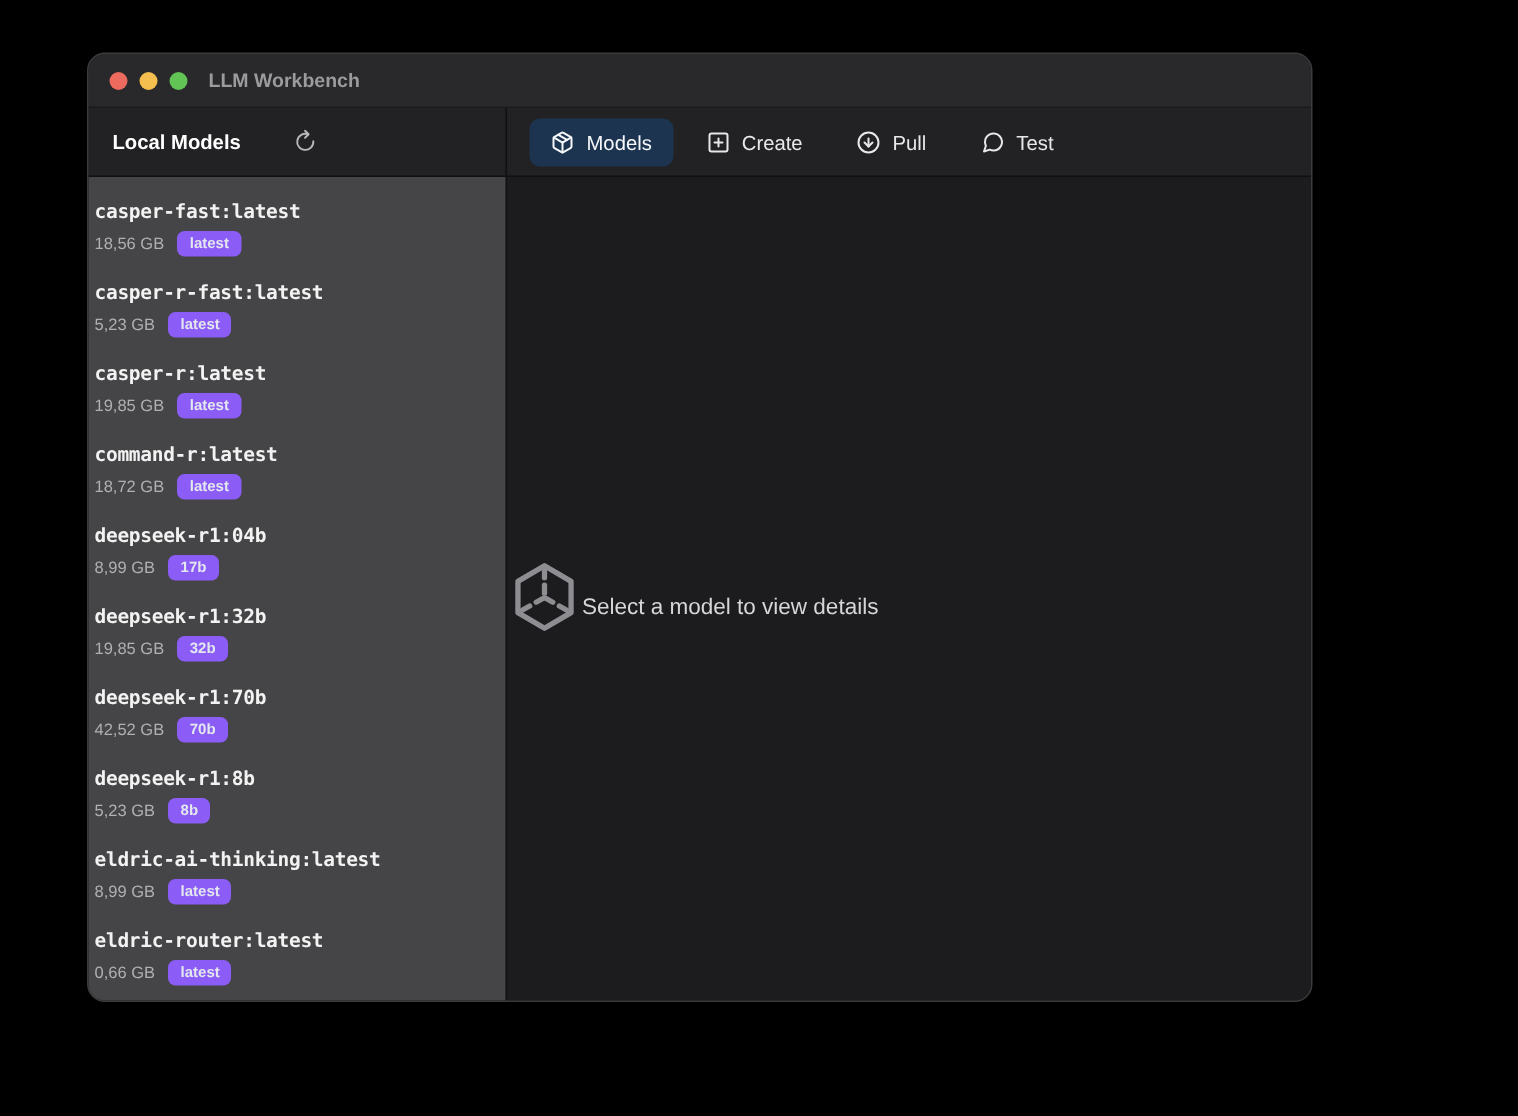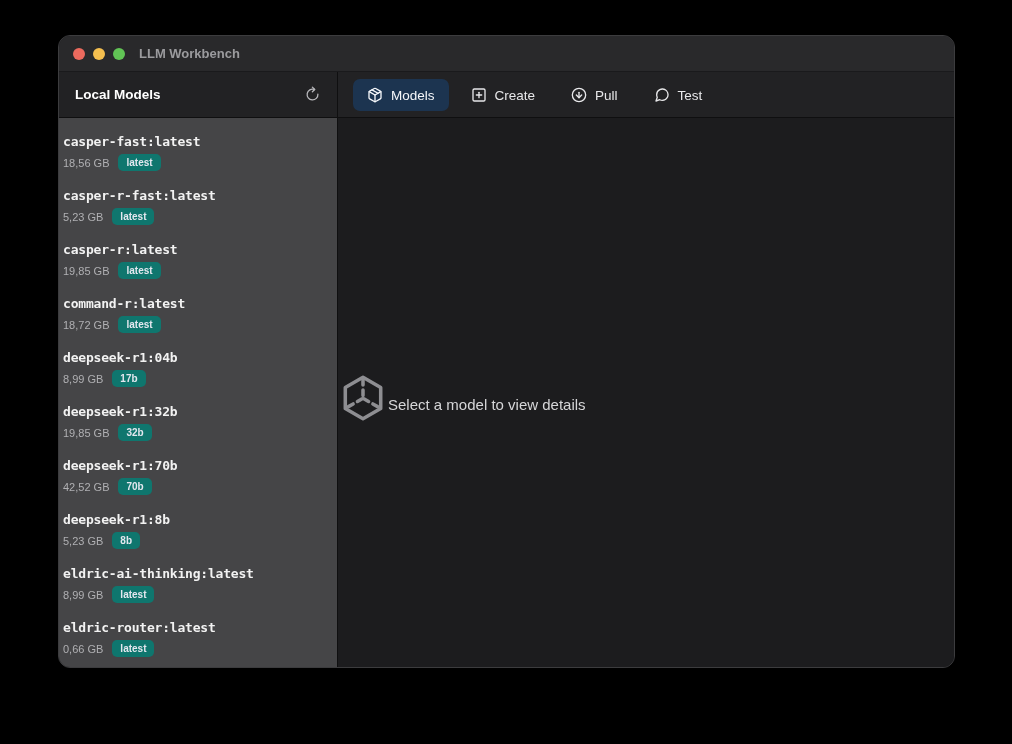--- a/index.html
+++ b/index.html
@@ -1,20 +1,20 @@
 <!DOCTYPE html>
 <html><head>
 <meta charset="utf-8">
 <style>
   * { margin: 0; padding: 0; box-sizing: border-box; }
   html, body { width: 1012px; height: 744px; background: #000; overflow: hidden;
     font-family: "Liberation Sans", sans-serif; }
 
   .window {
-    position: absolute; left: 58px; top: 35px; width: 897px; height: 633px;
+    position: absolute; left: 58px; top: 35px; width: 817px; height: 633px;
     background: #1c1c1e; border-radius: 12px; overflow: hidden;
     border: 1px solid #3c3c3e;
     display: flex; flex-direction: column;
   }
 
   
   .titlebar {
     height: 36px; flex: 0 0 36px; background: #29292b;
     display: flex; align-items: center; padding-left: 14px;
     border-bottom: 1px solid #1a1a1c;
@@ -26,21 +26,21 @@
   .light.green { background: #61c455; }
   .win-title { margin-left: 14px; font-size: 13px; font-weight: bold; color: #9b9b9e; }
 
   
   .header-row {
     height: 46px; flex: 0 0 46px; background: #222224; display: flex;
     border-bottom: 1px solid #0f0f10;
   }
   .sidebar-header {
     width: 279px; flex: 0 0 279px; display: flex; align-items: center;
-    justify-content: space-between; padding: 0 16px;
+    padding: 0 16px;
     border-right: 1px solid #0f0f10;
     gap: 34px;
   }
   .sidebar-header .title { font-size: 13.5px; font-weight: bold; color: #ffffff; }
   .icon-btn { background: none; border: none; color: #b8b8bc; cursor: pointer;
     display: flex; align-items: center; }
 
   .tabbar { flex: 1; display: flex; align-items: center; gap: 8px; padding-left: 15px; }
   .tab {
     display: flex; align-items: flex-end; gap: 8px; padding: 8px 14px;
@@ -58,21 +58,21 @@
     list-style: none;
   }
   .model-item { padding: 8px 16px 9px 4px; cursor: pointer; }
   .model-name {
     font-family: "DejaVu Sans Mono", "Liberation Mono", monospace;
     font-size: 13px; font-weight: bold; color: #f2f2f2; letter-spacing: -0.2px;
   }
   .model-meta { display: flex; align-items: center; gap: 9px; margin-top: 5px; }
   .model-size { font-size: 11px; color: #b0b0b3; }
   .model-badge {
-    background: #0f766e; color: #e3e7ef; font-size: 10px; font-weight: bold;
+    background: #8b5cf6; color: #e3e7ef; font-size: 10px; font-weight: bold;
     padding: 2.5px 8px; border-radius: 5px; line-height: 1.2;
   }
 
   .main { flex: 1; background: #1c1c1e; display: flex; flex-direction: row;
     align-items: center; padding-top: 11px; }
   .empty-icon { color: #8e8e92; }
   .empty-msg { margin-top: 13px; font-size: 15px; color: #d6d6d8; }
 </style>
 </head>
 <body>

